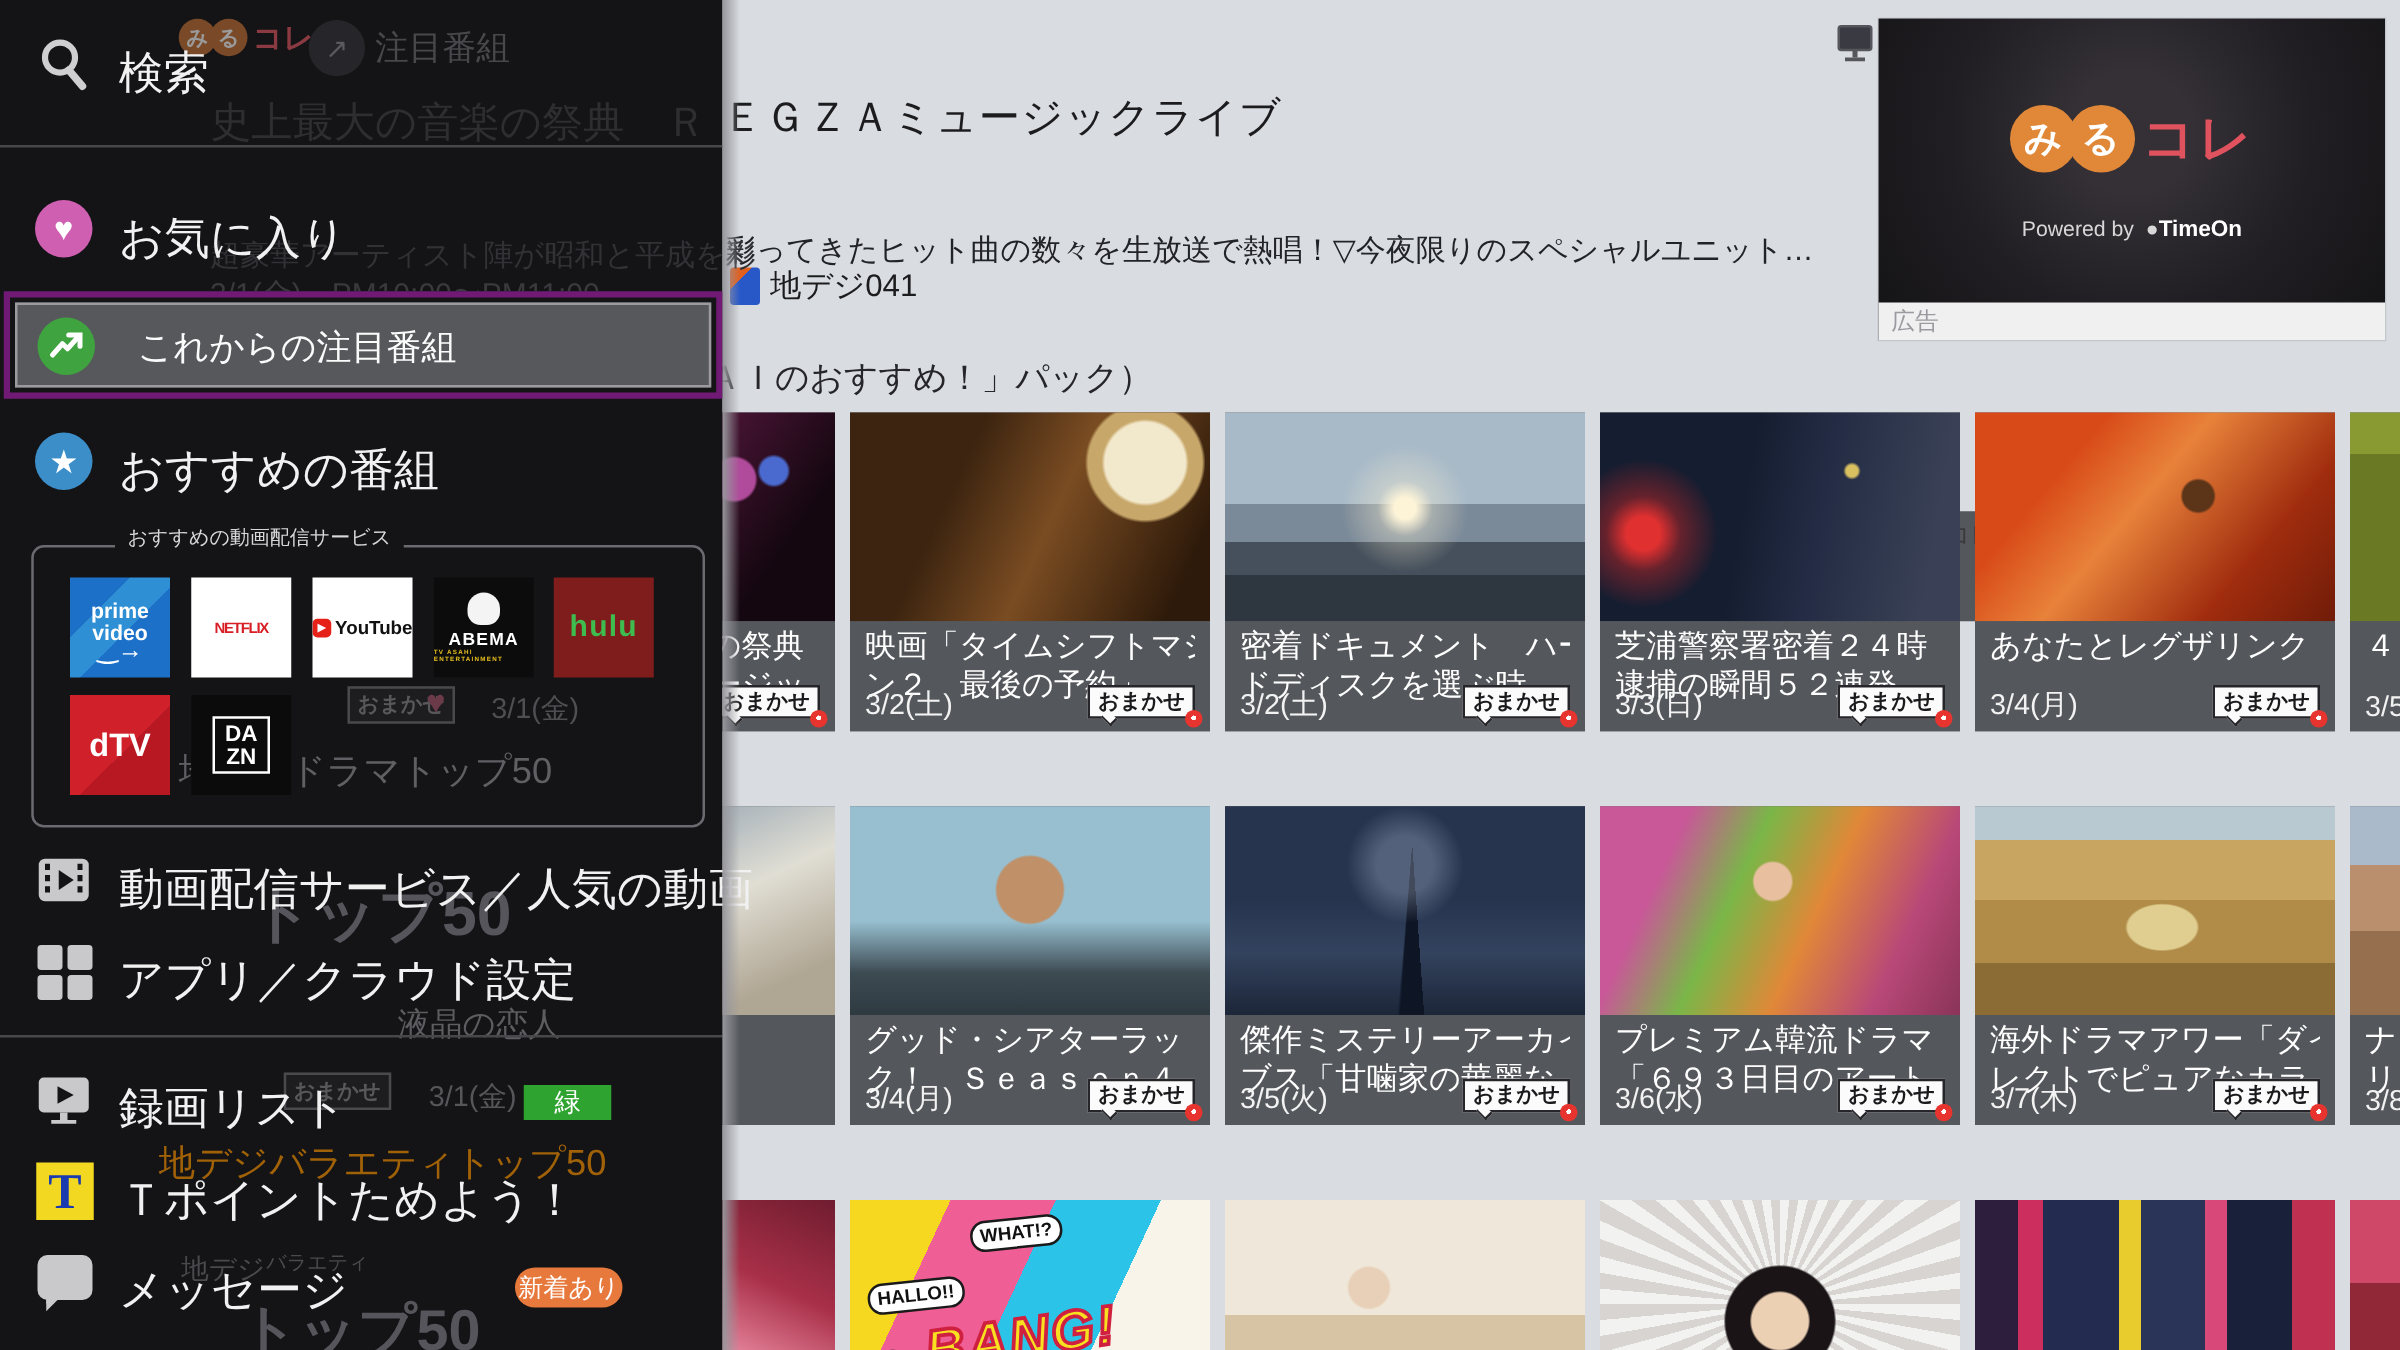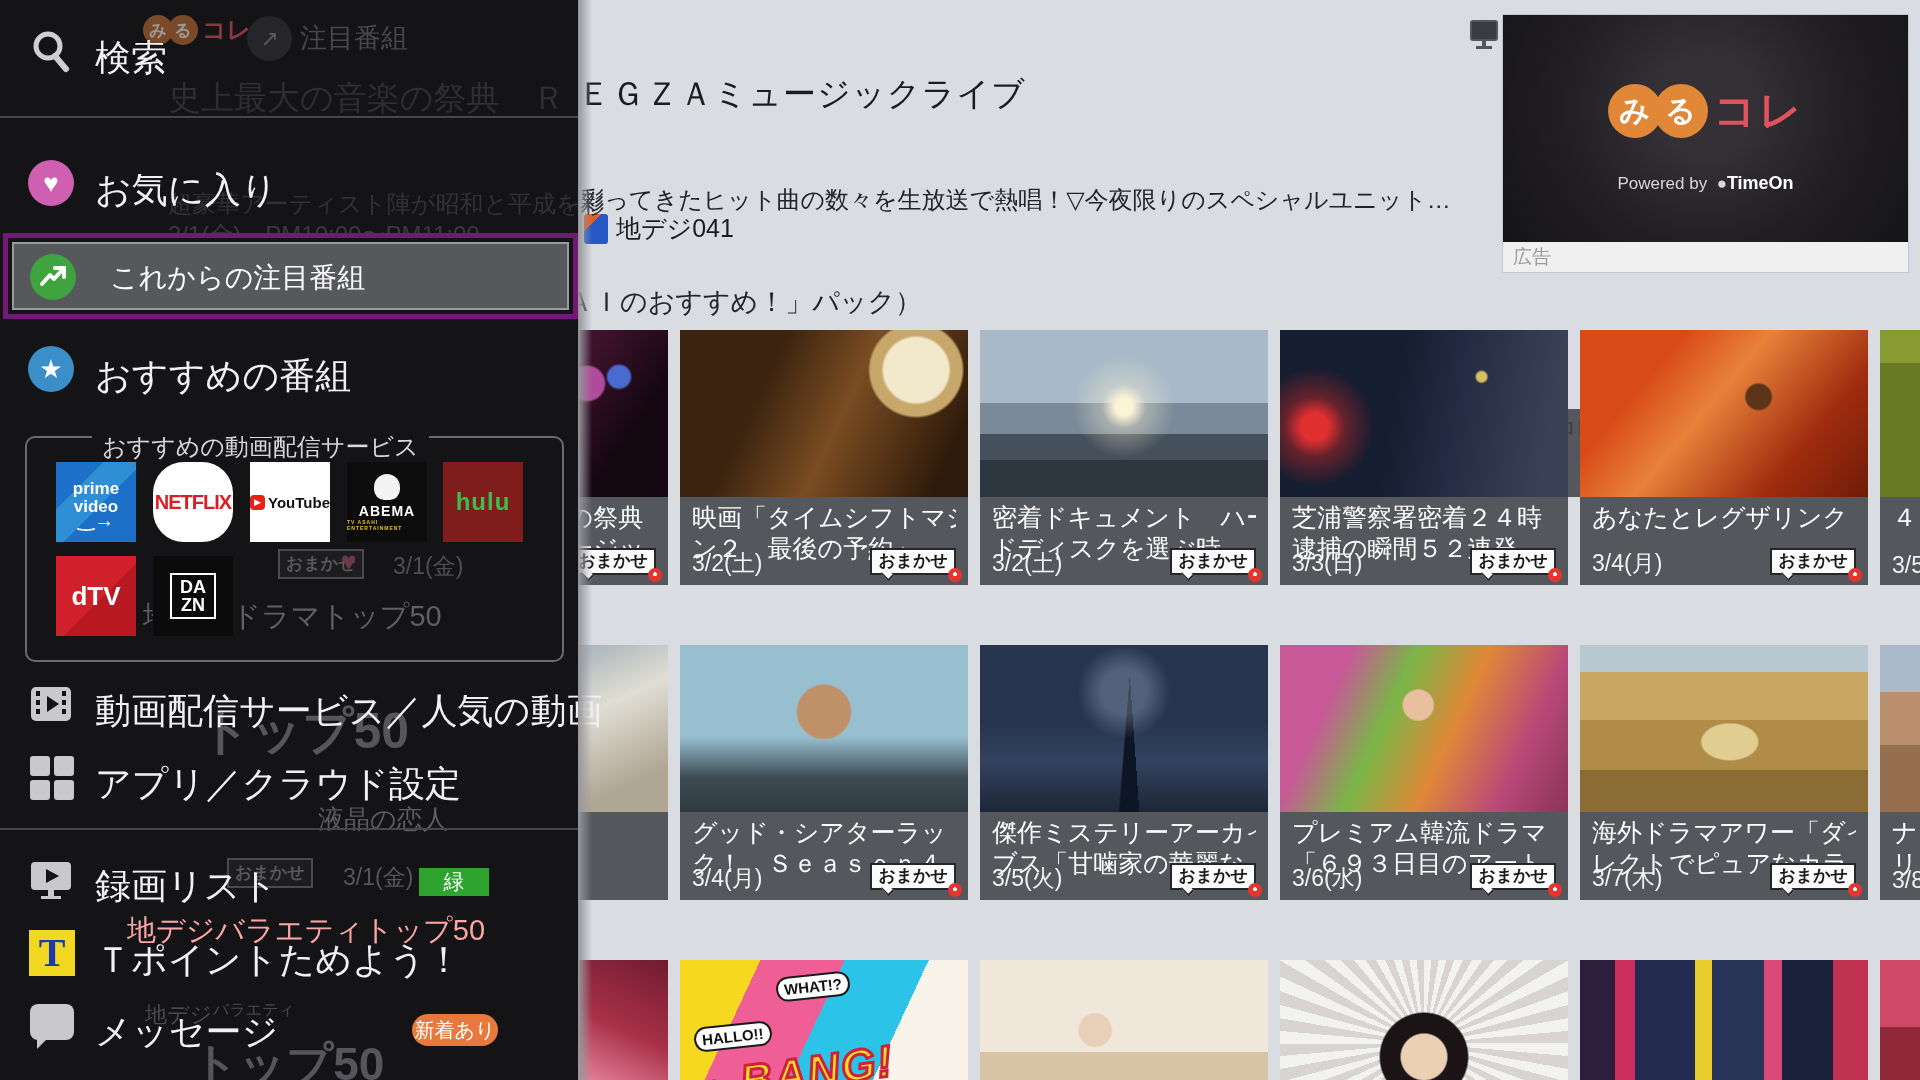--- a/index.html
+++ b/index.html
@@ -80,25 +80,25 @@
   .side-row .icon{position:absolute;left:28px;top:2px;width:46px;height:46px;}
   .side-row .lab{position:absolute;left:95px;top:8px;font-size:36px;color:#f1f1f2;white-space:nowrap;}
   .circ{display:flex;align-items:center;justify-content:center;width:46px;height:46px;border-radius:50%;color:#fff;font-size:26px;}
 
   .sel-frame{position:absolute;left:3px;top:233px;width:565px;height:76px;border:5px solid #701a75;background:#141417;}
   .sel-inner{position:absolute;inset:4px;background:#57585c;border:2px solid #9b9b9f;}
   .sel-inner .icon{position:absolute;left:16px;top:10px;}
   .sel-inner .lab{position:absolute;left:96px;top:15px;font-size:28px;color:#fbfbfc;white-space:nowrap;}
 
   .svc-box{position:absolute;left:25px;top:436px;width:535px;height:222px;border:2px solid #6a6a70;border-radius:10px;}
-  .svc-label{position:absolute;left:92px;top:420px;font-size:24px;color:#d8d8da;background:#141417;padding:0 10px;white-space:nowrap;margin-top:11px;}
+  .svc-label{position:absolute;left:92px;top:420px;font-size:16px;color:#d8d8da;background:#141417;padding:0 10px;white-space:nowrap;}
   .logo{position:absolute;width:80px;height:80px;display:flex;flex-direction:column;align-items:center;justify-content:center;overflow:hidden;}
   .logo-prime{background:linear-gradient(135deg,#1d70c8 0 30%,#2f8fd4 30% 55%,#1d70c8 55%);color:#fff;font-size:17px;font-weight:bold;line-height:18px;}
   .logo-prime .smile{font-size:20px;line-height:8px;color:#fff;}
-  .logo-netflix{background:#fff;color:#d81f26;font-weight:bold;font-size:20px;letter-spacing:-1px;border-radius:31px;}
+  .logo-netflix{background:#fff;color:#d81f26;font-weight:bold;font-size:12px;letter-spacing:-1px;}
   .logo-youtube{background:#fff;color:#111;font-weight:bold;font-size:15px;flex-direction:row;gap:3px;}
   .yt-play{width:22px;height:15px;background:#e62117;border-radius:4px;display:flex;align-items:center;justify-content:center;color:#fff;font-size:9px;}
   .logo-abema{background:#0c0c0c;color:#fff;font-weight:bold;font-size:14px;letter-spacing:1px;}
   .abema-dog{width:26px;height:26px;border-radius:50% 50% 40% 40%;background:#f4f4f4;margin-bottom:3px;}
   .abema-sub{font-size:5px;color:#e8c020;}
   .logo-hulu{background:#7f1d1d;color:#3ebd4e;font-weight:bold;font-size:24px;letter-spacing:1px;}
   .logo-dtv{background:linear-gradient(135deg,#d0202a 0 55%,#b81822 55%);color:#fff;font-weight:bold;font-size:26px;}
   .logo-dazn{background:#0b0b0b;color:#fff;font-weight:bold;font-size:18px;line-height:18px;}
   .dazn-frame{border:2px solid #fff;padding:3px 8px;text-align:center;}
 
@@ -300,21 +300,21 @@
       <div class="hint" style="left: 168px; top: 188px; font-size: 24px; color: rgb(50, 50, 54);">超豪華アーティスト陣が昭和と平成を彩</div>
       <div class="hint" style="left: 168px; top: 219px; font-size: 24px; color: rgb(58, 58, 62);">3/1(金)　PM10:00〜PM11:00</div>
       <div class="hint hint-badge" style="left: 278px; top: 549px;">おまかせ</div>
       <div class="hint hint-heart" style="left: 341px; top: 546px;">♥</div>
       <div class="hint" style="left: 393px; top: 551px; font-size: 23px; color: rgb(78, 78, 83);">3/1(金)</div>
       <div class="hint" style="left: 143px; top: 597px; font-size: 29px; color: rgb(95, 95, 100);">地デジドラマトップ50</div>
       <div class="hint" style="left: 200px; top: 698px; font-size: 50px; color: rgb(85, 85, 91); font-weight: bold;">トップ50</div>
       <div class="hint hint-badge" style="left: 227px; top: 858px;">おまかせ</div>
       <div class="hint" style="left: 318px; top: 802px; font-size: 26px; color: rgb(92, 92, 97);">液晶の恋人</div>
       <div class="hint" style="left: 343px; top: 862px; font-size: 23px; color: rgb(85, 85, 90);">3/1(金)</div>
-      <div class="hint" style="left: 127px; top: 911px; font-size: 29px; color: #fca5a5;">地デジバラエティトップ50</div>
+      <div class="hint" style="left: 127px; top: 911px; font-size: 29px; color: #a16207;">地デジバラエティトップ50</div>
       <div class="hint" style="left: 145px; top: 1000px; font-size: 22px; color: rgb(74, 74, 78);">地デジ</div>
       <div class="hint" style="left: 213px; top: 1000px; font-size: 16px; color: rgb(74, 74, 78);">バラエティ</div>
       <div class="hint" style="left: 192px; top: 1034px; font-size: 46px; color: rgb(85, 85, 91); font-weight: bold;">トップ50</div>
     </div>
 
   <div class="side-row" style="top:26px">
     <svg class="icon" viewBox="0 0 46 46">
       <circle cx="20" cy="18" r="12" fill="none" stroke="#cfcfd2" stroke-width="5"></circle>
       <line x1="27" y1="28" x2="38" y2="41" stroke="#cfcfd2" stroke-width="6" stroke-linecap="round"></line>
     </svg>

